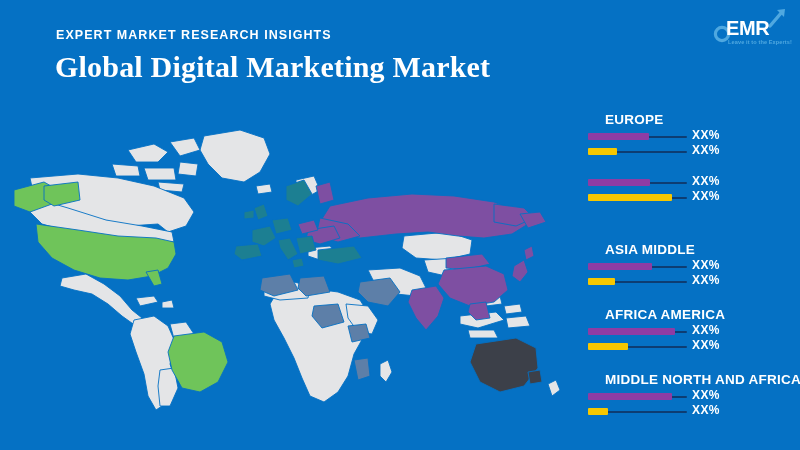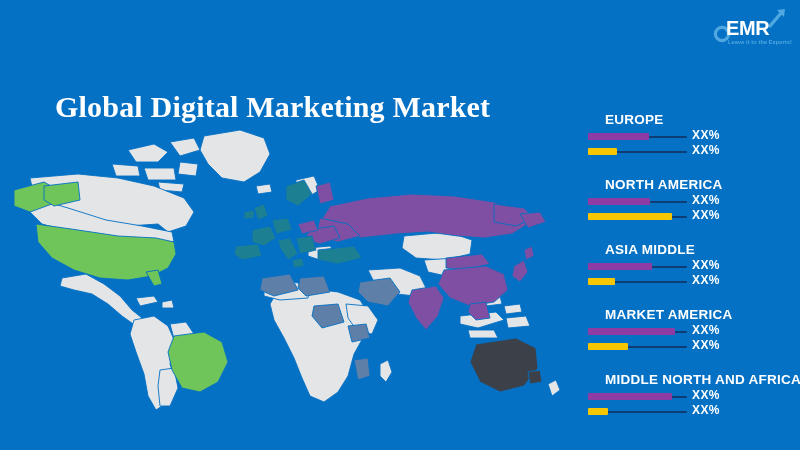--- a/index.html
+++ b/index.html
@@ -17,21 +17,20 @@
     color:#ffffff;
     font-size:12.5px;font-weight:bold;letter-spacing:1.05px;
     white-space:nowrap;
   }
   .title{
     position:absolute;left:55px;top:50px;
     color:#ffffff;
     font-family:"Liberation Serif", serif;
     font-size:30px;font-weight:bold;letter-spacing:.2px;
     white-space:nowrap;
-    margin-top:40px;
   }
 
   
   .logo{position:absolute;right:8px;top:4px;width:84px;height:44px;}
   .logo svg{display:block;}
 
   
   .map-wrap{position:absolute;left:8px;top:120px;width:560px;height:300px;}
   .map-wrap svg{display:block;width:100%;height:100%;}
 
@@ -57,20 +56,21 @@
     position:absolute;left:104px;top:-3px;
     color:#ffffff;font-size:12px;font-weight:bold;
     letter-spacing:.4px;
   }
 </style>
 </head>
 <body>
 
 <div class="stage">
 
+  <div class="eyebrow">EXPERT MARKET RESEARCH INSIGHTS</div>
   <div class="title">Global Digital Marketing Market</div>
 
   <div class="logo">
     <svg viewBox="0 0 84 44" width="84" height="44" aria-hidden="true">
       <g>
         <path d="M62 22 L74 8" stroke="#4fa8e0" stroke-width="3.4" fill="none" stroke-linecap="round"></path>
         <path d="M69 6 L77 5 L76 13 Z" fill="#4fa8e0"></path>
       </g>
       <circle cx="14" cy="30" r="6.6" fill="none" stroke="#4fa8e0" stroke-width="3.2"></circle>
       <text x="18" y="31" font-family="Liberation Sans, sans-serif" font-size="20" font-weight="bold" fill="#ffffff" letter-spacing="-0.4">EMR</text>
@@ -228,21 +228,20 @@
         <div class="pct">XX%</div>
       </div>
       <div class="bar-row">
         <div class="track"></div>
         <div class="fill yellow" style="width: 28.71px;"></div>
         <div class="pct">XX%</div>
       </div>
     </div>
 
     <div class="region">
-      <div class="region-name">NORTH AMERICA</div>
       <div class="bar-row">
         <div class="track"></div>
         <div class="fill purple" style="width: 62.37px;"></div>
         <div class="pct">XX%</div>
       </div>
       <div class="bar-row">
         <div class="track"></div>
         <div class="fill yellow" style="width: 84.15px;"></div>
         <div class="pct">XX%</div>
       </div>
@@ -256,21 +255,21 @@
         <div class="pct">XX%</div>
       </div>
       <div class="bar-row">
         <div class="track"></div>
         <div class="fill yellow" style="width: 26.73px;"></div>
         <div class="pct">XX%</div>
       </div>
     </div>
 
     <div class="region">
-      <div class="region-name">MARKET AMERICA</div>
+      <div class="region-name">AFRICA AMERICA</div>
       <div class="bar-row">
         <div class="track"></div>
         <div class="fill purple" style="width: 87.12px;"></div>
         <div class="pct">XX%</div>
       </div>
       <div class="bar-row">
         <div class="track"></div>
         <div class="fill yellow" style="width: 39.6px;"></div>
         <div class="pct">XX%</div>
       </div>

